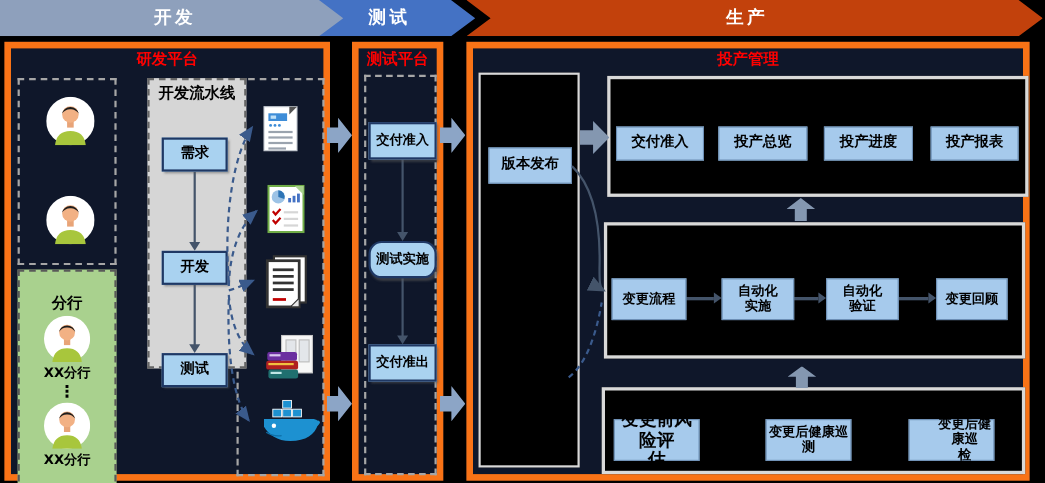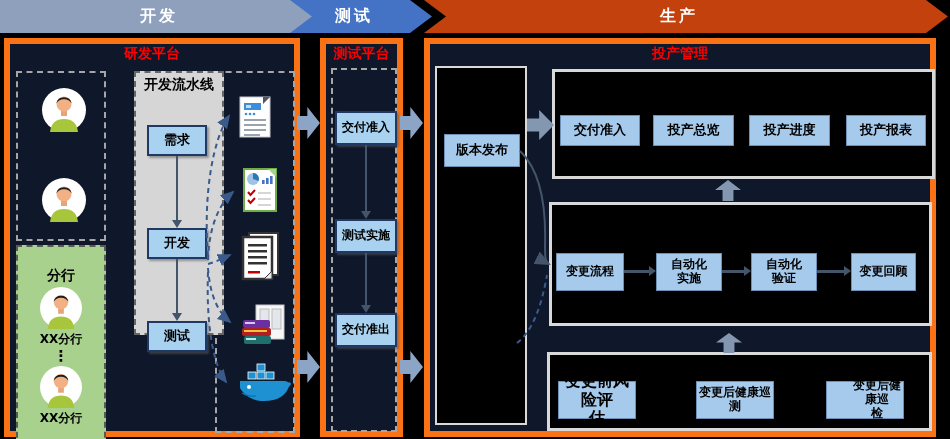--- a/index.html
+++ b/index.html
@@ -226,21 +226,21 @@
         <path d="M198,228 C196,285 204,322 216,338"></path>
       </g>
     </svg>
   </div>
 
   <div class="panel" id="testPanel">
     <div class="ptitle">测试平台</div>
     <div class="dash" style="left:5px;top:24px;width:66px;height:364px;"></div>
     <div class="bbox" style="left:9px;top:67px;width:62px;height:34px;font-size:12px;">交付准入</div>
     <div class="varrow" style="left:39px;top:101px;height:67px;"></div>
-    <div class="bbox" style="left:9px;top:175px;width:62px;height:34px;font-size:12px;">测试实施</div>
+    <div class="bbox" style="left:9px;top:175px;width:62px;height:34px;font-size:12px;border-radius:12px;">测试实施</div>
     <div class="varrow" style="left:39px;top:209px;height:53px;"></div>
     <div class="bbox" style="left:9px;top:269px;width:62px;height:34px;font-size:12px;">交付准出</div>
   </div>
 
   <div class="panel" id="prodPanel">
     <div class="ptitle">投产管理</div>
 
     <div class="sub" id="tallBox">
       <div class="fbox" style="left:7px;top:66px;width:76px;height:33px;">版本发布</div>
     </div>

